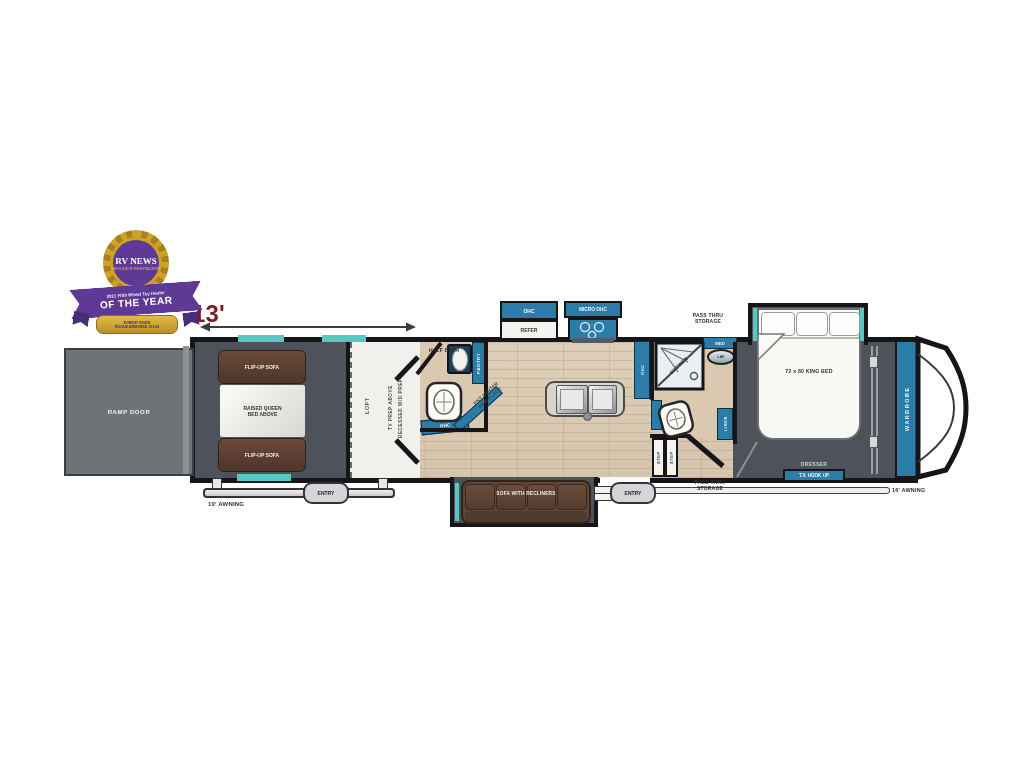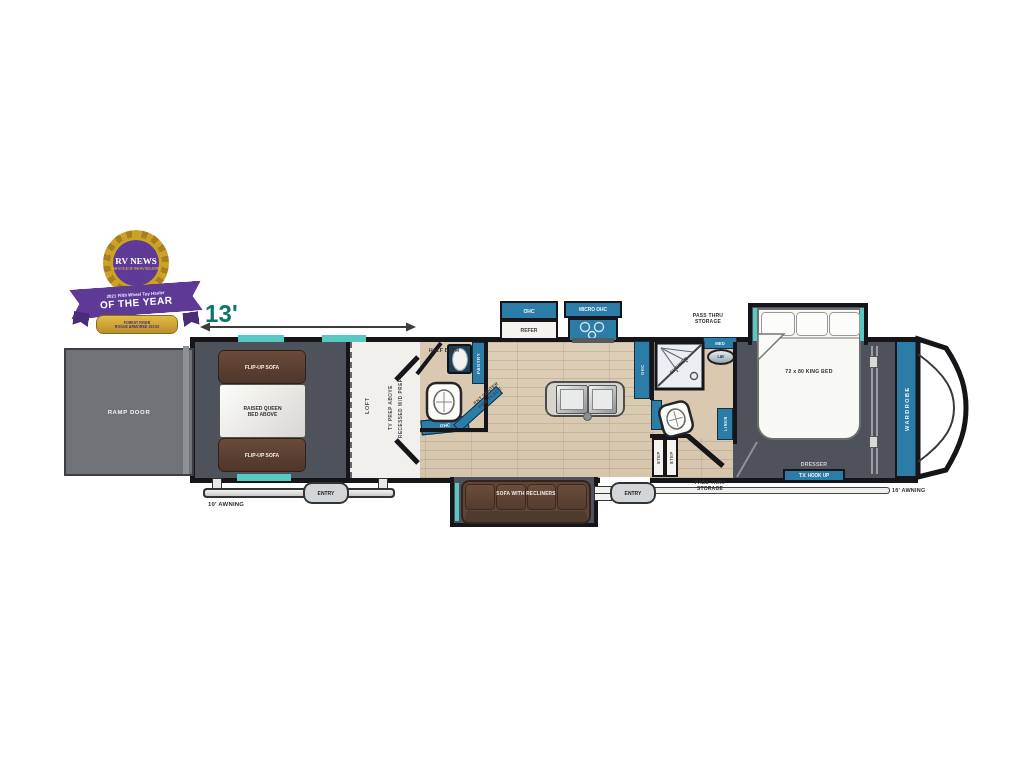--- a/index.html
+++ b/index.html
@@ -49,21 +49,21 @@
     <div class="abs" style="left:113px;top:82px;width:16px;height:14px;background:#4a2d78;transform:rotate(-8deg);
                 clip-path:polygon(0 0,100% 0,100% 100%,50% 72%,0 100%);"></div>
     <div class="abs" style="left:26px;top:85px;width:80px;height:17px;background:linear-gradient(#e3bc45,#b8902a);
                 border:1px solid #8a6a14;border-radius:7px;display:flex;flex-direction:column;
                 align-items:center;justify-content:center;">
       <div style="font-size:3.6px;font-weight:700;color:#4a2d78;white-space:nowrap;">FOREST RIVER</div>
       <div style="font-size:3.6px;font-weight:700;color:#4a2d78;white-space:nowrap;">ROGUE ARMORED 351G2</div>
     </div>
   </div>
 
-  <div class="lbl" style="left:205px;top:300px;font-size:24px;font-weight:800;color:#0f766e;">13'</div>
+  <div class="lbl" style="left:192px;top:300px;font-size:24px;font-weight:800;color:#7f1d1d;">13'</div>
 
   <div id="shell"></div>
 
   <div class="room" style="left:195px;top:342px;width:155px;height:136px;background:#4e525a;"></div>
   <div class="room" style="left:350px;top:342px;width:70px;height:136px;background:#f2f0ec;border-left:2px dashed #666;box-sizing:border-box;"></div>
   <div class="room" style="left:420px;top:342px;width:66px;height:88px;background:#dac8b1;"></div>
   <div class="room" style="left:654px;top:342px;width:80px;height:96px;background:#dac8b1;"></div>
   <div class="room" style="left:733px;top:342px;width:162px;height:136px;background:#4e525a;"></div>
 
   <div class="fix" style="left:64px;top:348px;width:126px;height:124px;background:#6f7277;border:2px solid #3c3e42;

